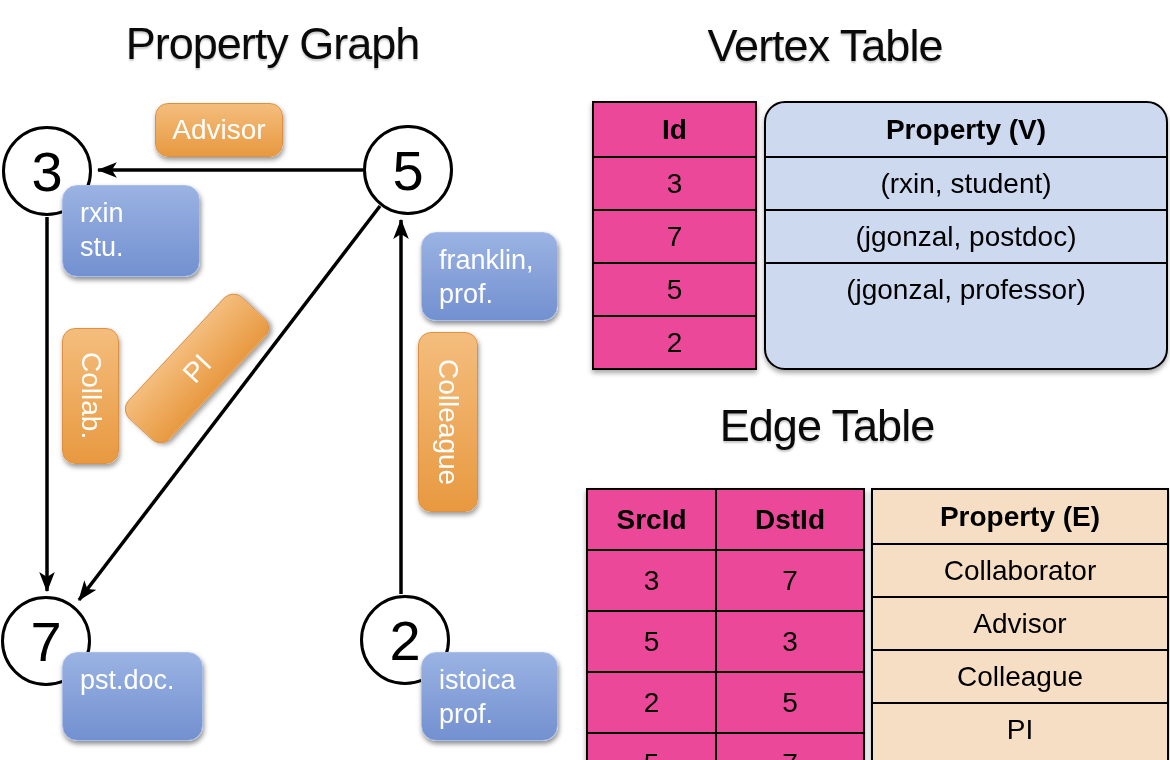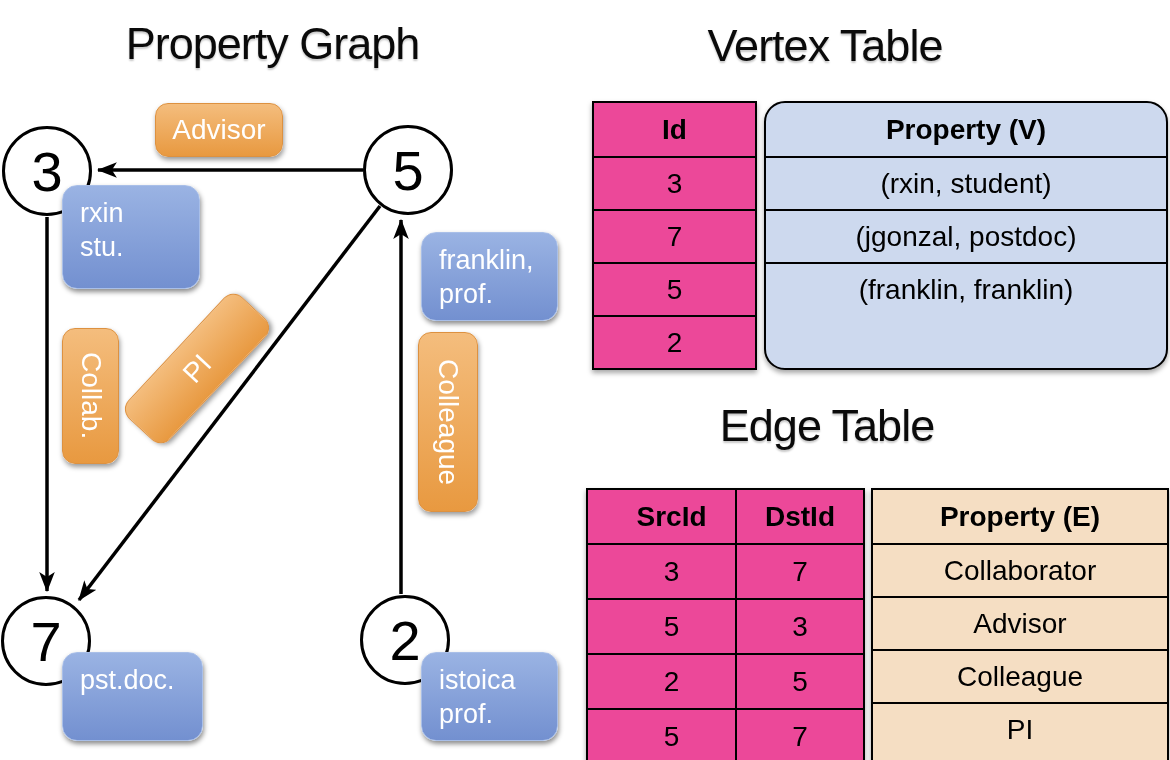--- a/index.html
+++ b/index.html
@@ -23,21 +23,21 @@
   #node-5{left:363px;top:125px;}
   #node-7{left:1px;top:596px;}
   #node-2{left:360px;top:595px;}
 
   
   .vprop{position:absolute;box-sizing:border-box;border-radius:15px;
          background:linear-gradient(180deg,#9ab3e3 0%,#7390d0 100%);
          border:1px solid #a9bfe8;color:#fff;font-size:27px;line-height:34px;
          padding:10px 8px 0 17px;z-index:4;
          box-shadow:1px 3px 5px rgba(0,0,0,0.45);}
-  #vprop-3{left:62px;top:185px;width:138px;height:104px;}
+  #vprop-3{left:62px;top:185px;width:138px;height:92px;}
   #vprop-5{left:421px;top:188px;width:137px;height:89px;margin-top:44px;}
   #vprop-7{left:62px;top:652px;width:141px;height:89px;}
   #vprop-2{left:421px;top:652px;width:137px;height:89px;}
 
   
   .eprop{position:absolute;box-sizing:border-box;border-radius:13px;
          background:linear-gradient(180deg,#f4bd7d 0%,#e89940 100%);
          border:1px solid #dd9140;color:#fff;font-size:28px;
          display:flex;align-items:center;justify-content:center;z-index:4;
          box-shadow:1px 3px 5px rgba(0,0,0,0.40);}
@@ -56,21 +56,21 @@
   
   .dtable{position:absolute;display:flex;z-index:2;}
   #vertex-table{left:592px;top:101px;gap:7px;}
   #edge-table{left:586px;top:488px;gap:6px;}
   .tcol{box-sizing:border-box;border:2.5px solid #000;background:#ec4899;
         box-shadow:0 3px 5px rgba(0,0,0,0.35);}
   .cell{box-sizing:border-box;height:53px;display:flex;align-items:center;
         justify-content:center;font-size:28px;white-space:nowrap;}
   .cell + .cell, .trow + .trow{border-top:2px solid #000;}
   .cell.header{font-weight:bold;}
-  .trow{display:flex;height:53px;padding-left:20px;}
+  .trow{display:flex;height:59px;}
   .trow .cell{height:100%;border-top:none;}
   .trow .cell:first-child{width:127px;}
   .trow .cell:last-child{flex:1;border-left:2px solid #000;}
   #vt-id{width:165px;}
   #vt-prop{width:404px;background:#cdd9ee;border-radius:21px;}
   #et-ids{width:279px;}
   #et-prop{width:298px;background:#f5dec3;}
 </style>
 </head>
 <body>
@@ -132,21 +132,21 @@
       <div class="cell header">Id</div>
       <div class="cell">3</div>
       <div class="cell">7</div>
       <div class="cell">5</div>
       <div class="cell">2</div>
     </div>
     <div class="tcol" id="vt-prop">
       <div class="cell header">Property (V)</div>
       <div class="cell">(rxin, student)</div>
       <div class="cell">(jgonzal, postdoc)</div>
-      <div class="cell">(franklin, franklin)</div>
+      <div class="cell">(jgonzal, professor)</div>
     </div>
   </div>
 
   <div class="dtable" id="edge-table">
     <div class="tcol" id="et-ids">
       <div class="trow">
         <div class="cell header">SrcId</div>
         <div class="cell header">DstId</div>
       </div>
       <div class="trow">

